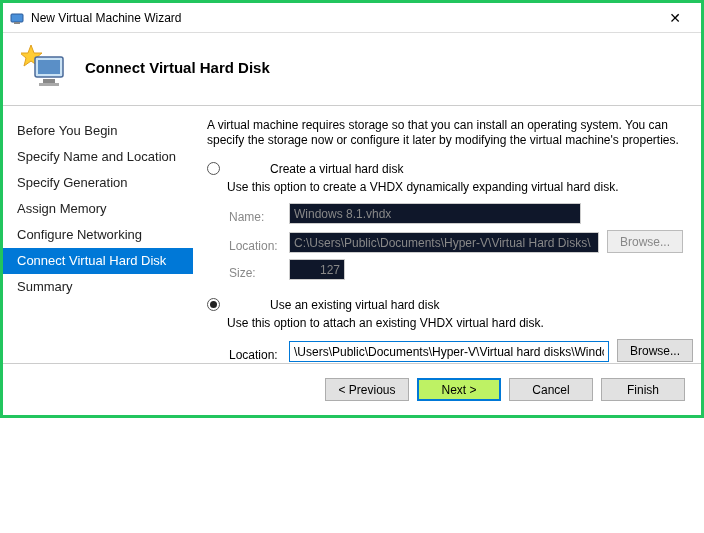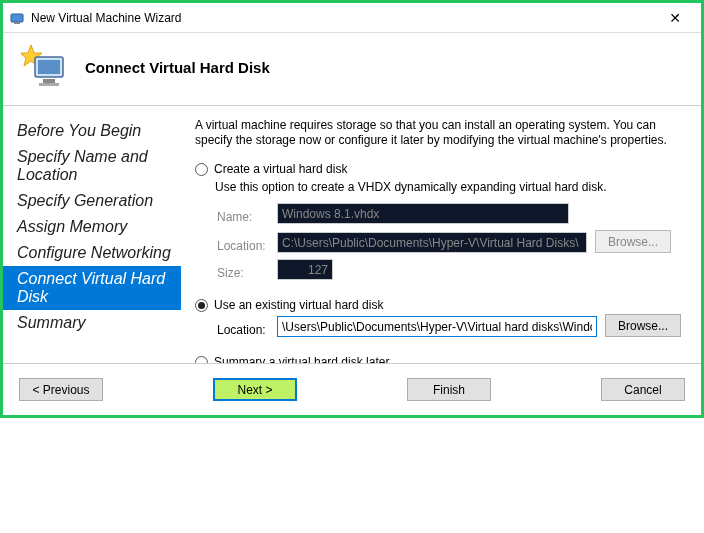--- a/index.html
+++ b/index.html
@@ -41,39 +41,38 @@
     display: flex;
     overflow: hidden;
   }
   .sidebar {
     width: 200px;
     padding: 8px 0 0 0;
     border-right: none;
   }
   .sidebar .nav-item {
     padding: 4px 10px 4px 14px;
-    font-size: 16px;
+    font-size: 13px;
     color: #222;
     cursor: pointer;
     line-height: 18px;
-    font-style: italic;
   }
   .sidebar .nav-item.active {
     background: #0078d7;
     color: #fff;
   }
   .content {
     flex: 1;
-    padding: 8px 20px 8px 14px;
+    padding: 8px 8px 8px 14px;
     font-size: 12px;
     color: #000;
   }
   .intro { margin-bottom: 14px; line-height: 15px; }
   .option-group { margin-bottom: 18px; }
-  .radio-row { display: flex; align-items: center; margin-bottom: 2px; }
+  .radio-row { display: flex; margin-bottom: 2px; gap: 44px; }
   .radio {
     width: 13px; height: 13px; border: 1px solid #555; border-radius: 50%;
     margin-right: 6px; position: relative; background: #fff;
   }
   .radio.selected::after {
     content: ""; position: absolute; width: 7px; height: 7px; background: #222;
     border-radius: 50%; top: 2px; left: 2px;
   }
   .option-label { font-size: 12px; }
   .option-desc { margin: 4px 0 8px 20px; line-height: 15px; }
@@ -95,21 +94,21 @@
     height: 23px; margin-left: 8px; border: 1px solid #bbb; background: #eee;
     font-size: 12px; padding: 0 12px; color: #888; cursor: default;
   }
   .browse-btn.enabled {
     background: #e1e1e1; color: #000; border-color: #adadad; cursor: pointer;
   }
   .footer {
     border-top: 1px solid #ccc;
     padding: 14px 16px;
     display: flex;
-    justify-content: space-between;
+    justify-content: flex-end;
     gap: 8px;
   }
   .footer button {
     height: 23px; width: 84px; border: 1px solid #adadad; background: #e1e1e1;
     font-size: 12px; cursor: pointer; font-family: inherit;
   }
   .footer button.primary { border: 2px solid #0078d7; background: #bef264; }
   svg { display: block; }
 </style>
 </head>
@@ -177,20 +176,21 @@
             <input class="text-input size disabled" disabled="" value="127" style="">
           </div>
         </div>
       </div>
 
       <div class="option-group">
         <div class="radio-row">
           <span class="radio selected"></span>
           <span class="option-label">Use an existing virtual hard disk</span>
         </div>
+        <div class="option-desc">Use this option to attach an existing VHDX virtual hard disk.</div>
         <div class="form-grid">
           <div class="form-row">
             <span class="form-label enabled">Location:</span>
             <input class="text-input path-enabled" value="\Users\Public\Documents\Hyper-V\Virtual hard disks\Windows.vhdx" style="">
             <button class="browse-btn enabled">Browse...</button>
           </div>
         </div>
       </div>
 
       <div class="option-group">
@@ -198,16 +198,16 @@
           <span class="radio"></span>
           <span class="option-label">Summary a virtual hard disk later</span>
         </div>
       </div>
     </div>
   </div>
 
   <div class="footer">
     <button>&lt; Previous</button>
     <button class="primary">Next &gt;</button>
+    <button>Cancel</button>
     <button>Finish</button>
-    <button>Cancel</button>
   </div>
 </div>
 
 </body></html>

